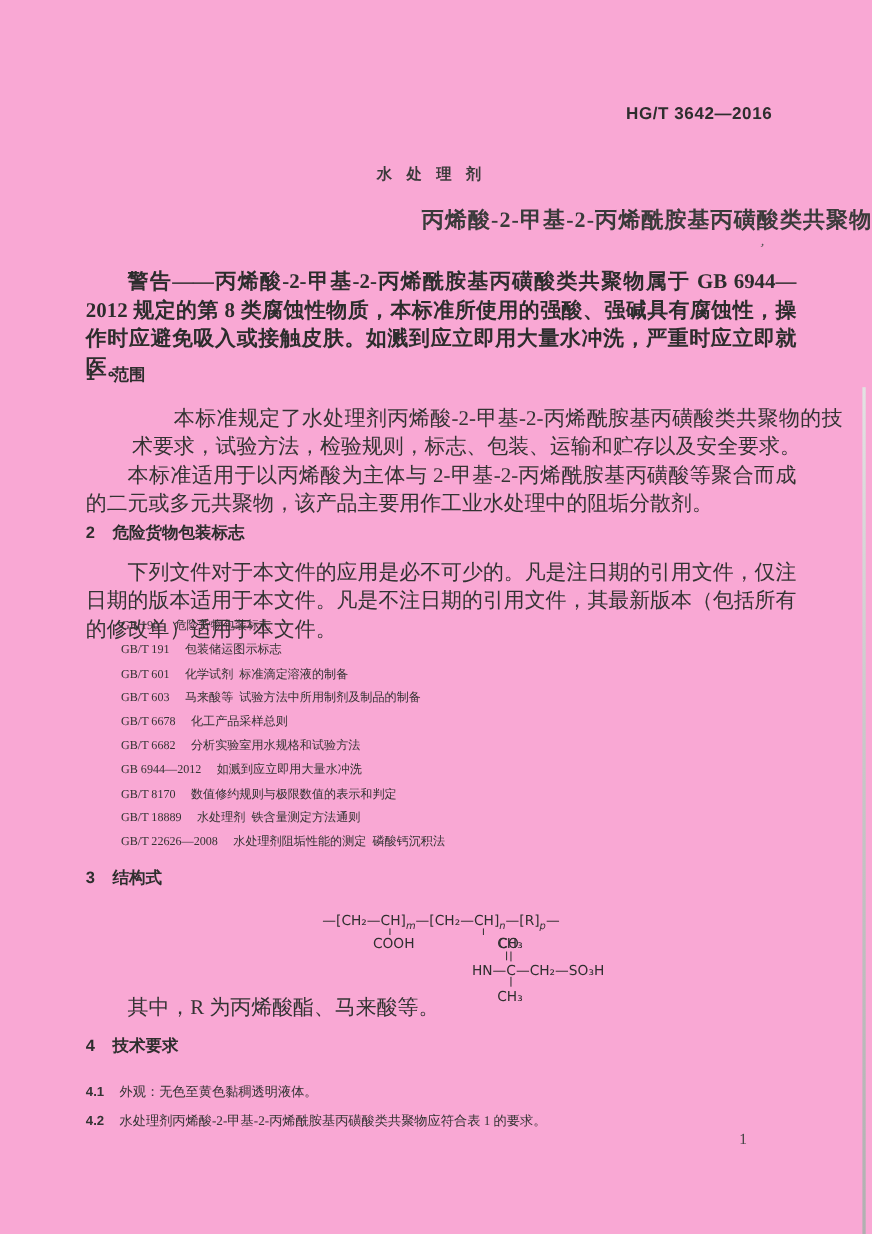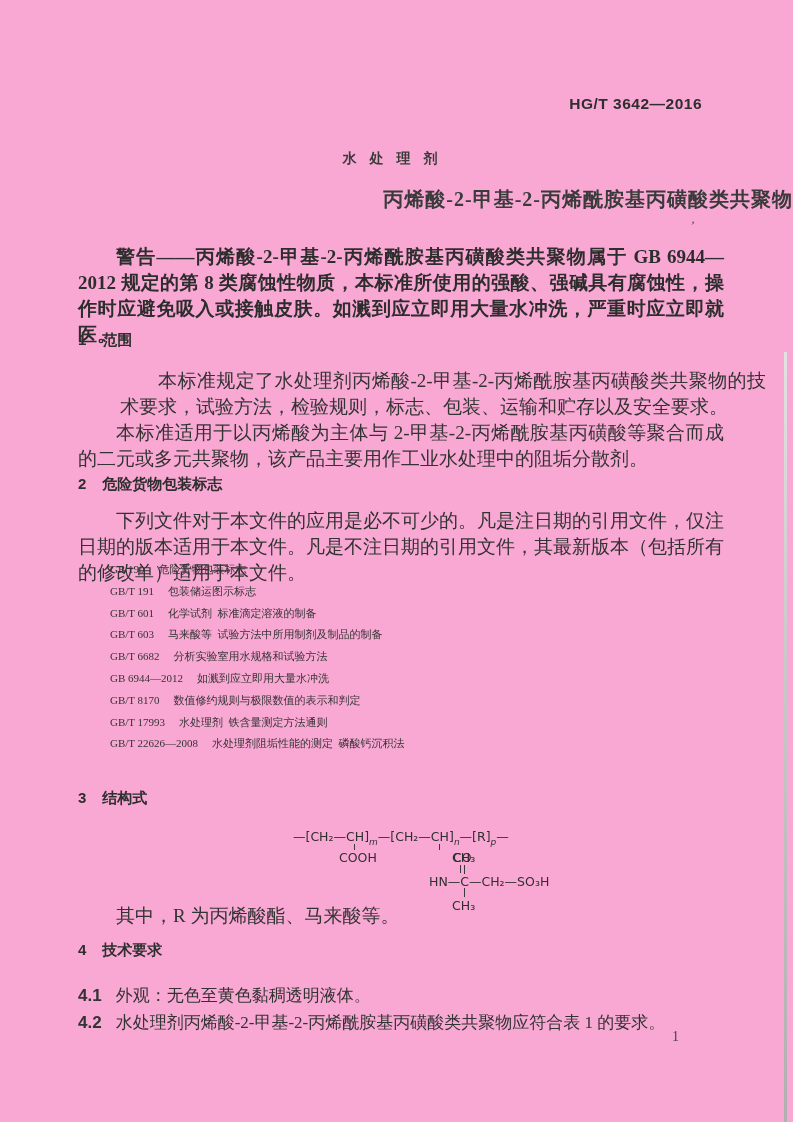--- a/index.html
+++ b/index.html
@@ -173,21 +173,21 @@
     width: 646px;
     font-size: 19px;
     text-indent: 2em;
     color: #333;
   }
 
   .clause {
     position: absolute;
     left: 78px;
     width: 646px;
-    font-size: 17px;
+    font-size: 12px;
     color: #333;
   }
   .clause .clause-num {
     display: inline-block;
     margin-right: 14px;
     font-weight: bold;
     font-family: "Liberation Sans", "DejaVu Sans", sans-serif;
   }
   .c-41 { top: 984px; }
   .c-42 { top: 1011px; }
@@ -224,24 +224,25 @@
   <div class="sec-heading h-sec2">
     <span class="sec-num">2</span><span>危险货物包装标志</span>
   </div>
   <div class="para p-norm-intro">下列文件对于本文件的应用是必不可少的。凡是注日期的引用文件，仅注日期的版本适用于本文件。凡是不注日期的引用文件，其最新版本（包括所有的修改单）适用于本文件。</div>
 
   <div class="refs">
     <div class="ref-row"><span class="ref-code">GB 190</span><span>危险货物包装标志</span></div>
     <div class="ref-row"><span class="ref-code">GB/T 191</span><span>包装储运图示标志</span></div>
     <div class="ref-row"><span class="ref-code">GB/T 601</span><span>化学试剂  标准滴定溶液的制备</span></div>
     <div class="ref-row"><span class="ref-code">GB/T 603</span><span>马来酸等  试验方法中所用制剂及制品的制备</span></div>
+    <div class="ref-row"><span class="ref-code">GB/T 6678</span><span>化工产品采样总则</span></div>
     <div class="ref-row"><span class="ref-code">GB/T 6682</span><span>分析实验室用水规格和试验方法</span></div>
     <div class="ref-row"><span class="ref-code">GB 6944—2012</span><span>如溅到应立即用大量水冲洗</span></div>
     <div class="ref-row"><span class="ref-code">GB/T 8170</span><span>数值修约规则与极限数值的表示和判定</span></div>
-    <div class="ref-row"><span class="ref-code">GB/T 17993</span><span>水处理剂  铁含量测定方法通则</span></div>
+    <div class="ref-row"><span class="ref-code">GB/T 18889</span><span>水处理剂  铁含量测定方法通则</span></div>
     <div class="ref-row"><span class="ref-code">GB/T 22626—2008</span><span>水处理剂阻垢性能的测定  磷酸钙沉积法</span></div>
   </div>
 
   <div class="sec-heading h-sec3">
     <span class="sec-num">3</span><span>结构式</span>
   </div>
 
   <div class="formula">
     <div class="row1"><span>—[CH₂—</span><span class="bonded">CH</span><span>]</span><sub>m</sub><span>—[CH₂—</span><span class="bonded">CH</span><span>]</span><sub>n</sub><span>—[R]</span><sub>p</sub><span>—</span></div>
     <span class="f-cooh">COOH</span>

